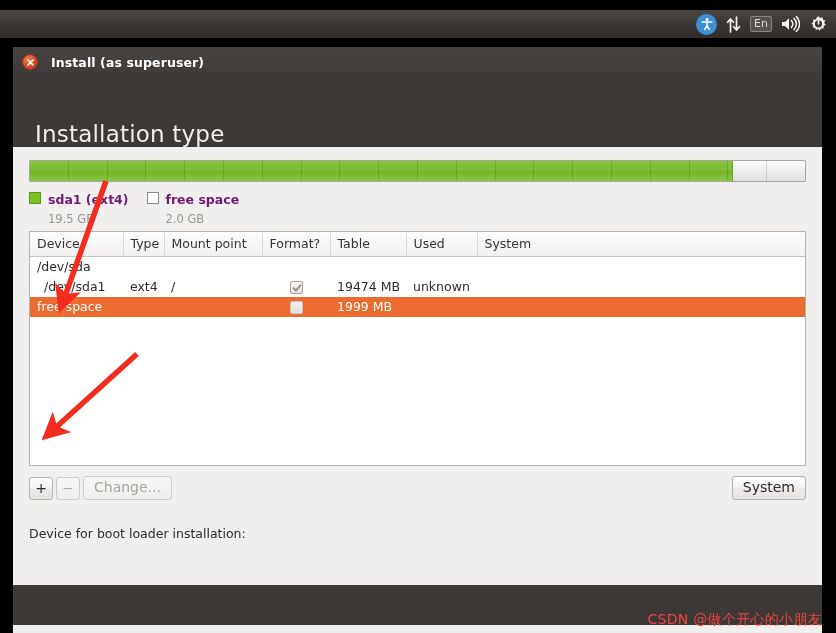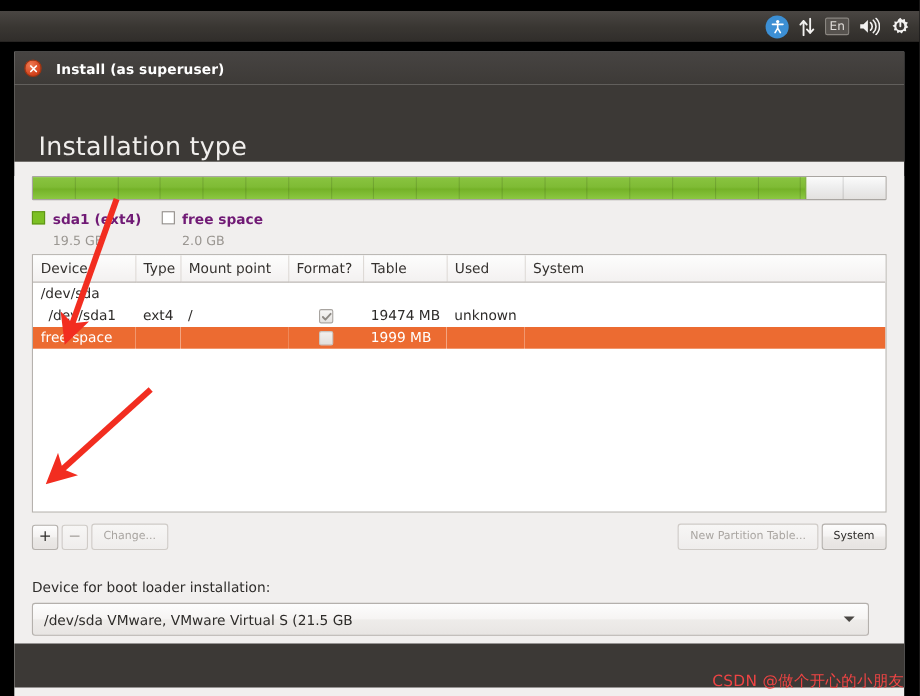--- a/index.html
+++ b/index.html
@@ -253,21 +253,21 @@
   
   .action-row {
     display: flex;
     align-items: center;
     margin-top: 10px;
     width: 777px;
     position: relative;
   }
   .btn {
     font-family: "DejaVu Sans", "Liberation Sans", sans-serif;
-    font-size: 10px;
+    font-size: 14px;
     color: #2e2c2a;
     background: linear-gradient(to bottom, #fdfdfd 0%, #f4f2f1 48%, #eceae8 52%, #e6e3e1 100%);
     border: 1px solid #b4b0ac;
     border-radius: 3px;
     padding: 3px 10px 4px 10px;
     box-sizing: border-box;
     line-height: 15px;
     cursor: default;
   }
   .btn.disabled {
@@ -530,30 +530,25 @@
         </table>
       </div>
 
       <div class="action-row">
         <div class="btn-group-left">
           <button class="btn sq">+</button>
           <button class="btn sq disabled">−</button>
           <button class="btn disabled">Change...</button>
         </div>
         <div class="btn-group-right">
-          <button class="btn disabled">New Partition Table...</button>
           <button class="btn">System</button>
         </div>
       </div>
 
       <div class="boot-label">Device for boot loader installation:</div>
-      <div class="combo">
-        <span class="combo-text">/dev/sda   VMware, VMware Virtual S (21.5 GB</span>
-        <span class="combo-arrow"></span>
-      </div>
 
       <div class="bottom-buttons">
         <button class="btn wide">Quit</button>
         <button class="btn wide">Back</button>
         <button class="btn wide">Install Now</button>
       </div>
 
     </div>
   </div>
 

